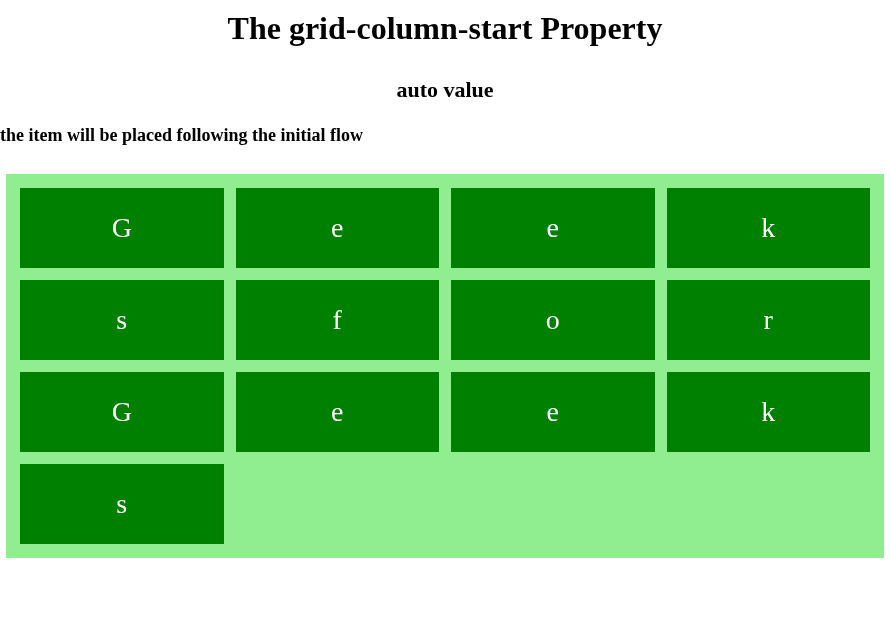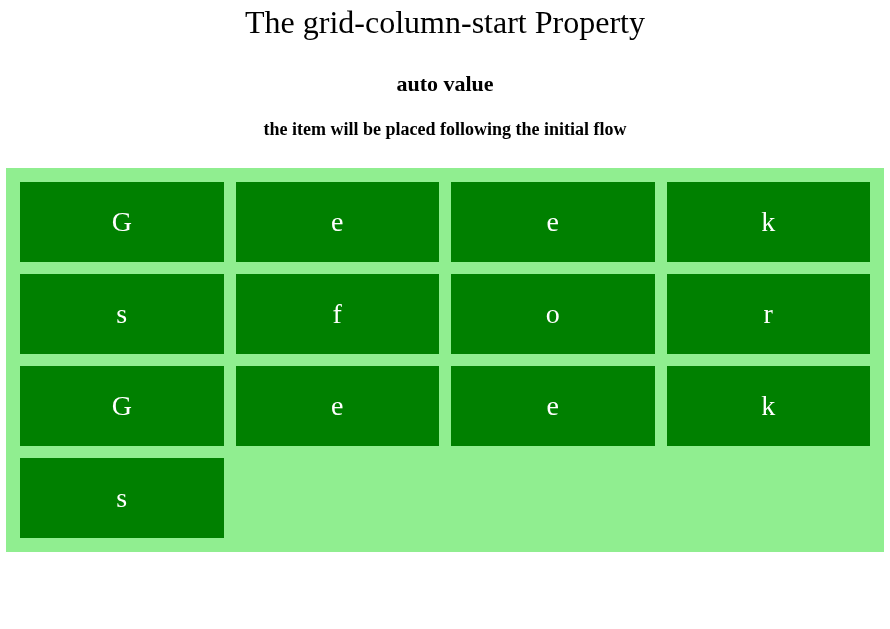--- a/index.html
+++ b/index.html
@@ -10,33 +10,33 @@
     body {
       font-family: Georgia, 'Times New Roman', serif;
       background: #ffffff;
       width: 890px;
       height: 629px;
       overflow: hidden;
     }
     .title {
       text-align: center;
       font-size: 32px;
-      font-weight: normal;
-      margin-top: 4px;
+      font-weight: bold;
+      margin-top: 10px;
       color: #000;
     }
     .subtitle {
       text-align: center;
       font-size: 22px;
       font-weight: bold;
       margin-top: 30px;
       color: #000;
     }
     .description {
-      text-align: center;
+      text-align: left;
       font-size: 18px;
       font-weight: bold;
       margin-top: 22px;
       color: #000;
     }
     .grid-container {
       display: grid;
       grid-template-columns: repeat(4, 1fr);
       gap: 12px;
       background-color: #90ee90;

